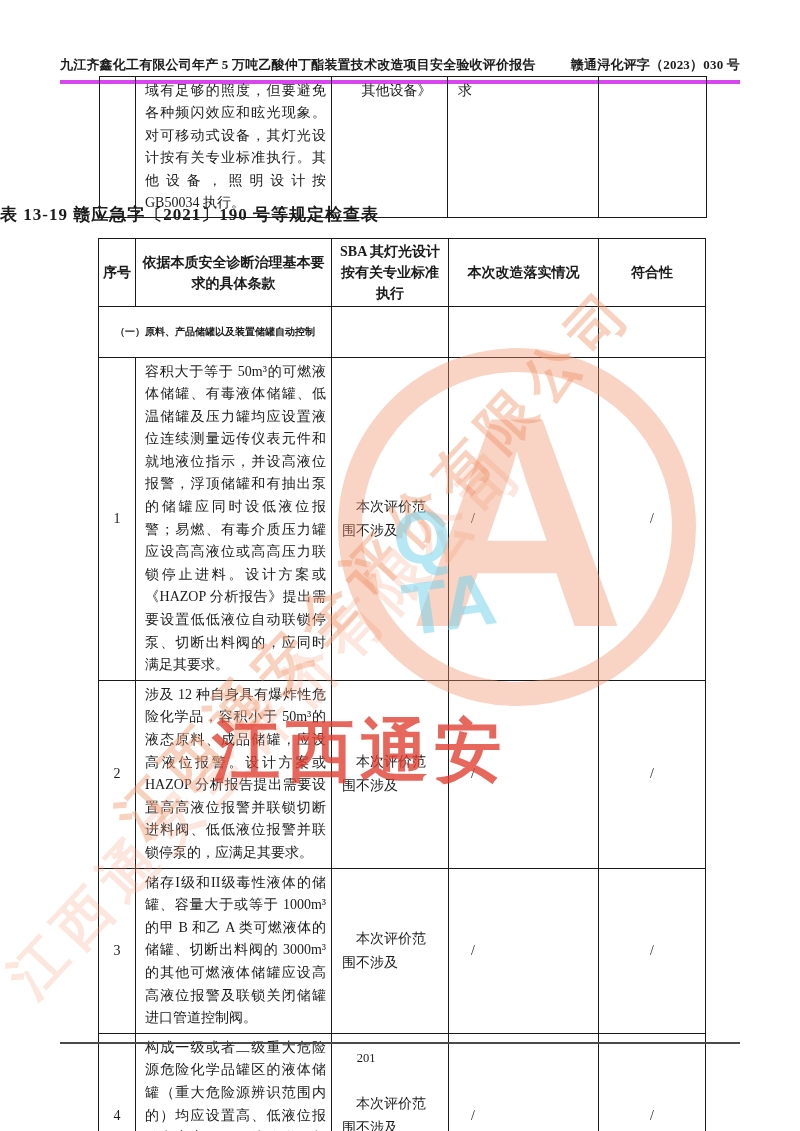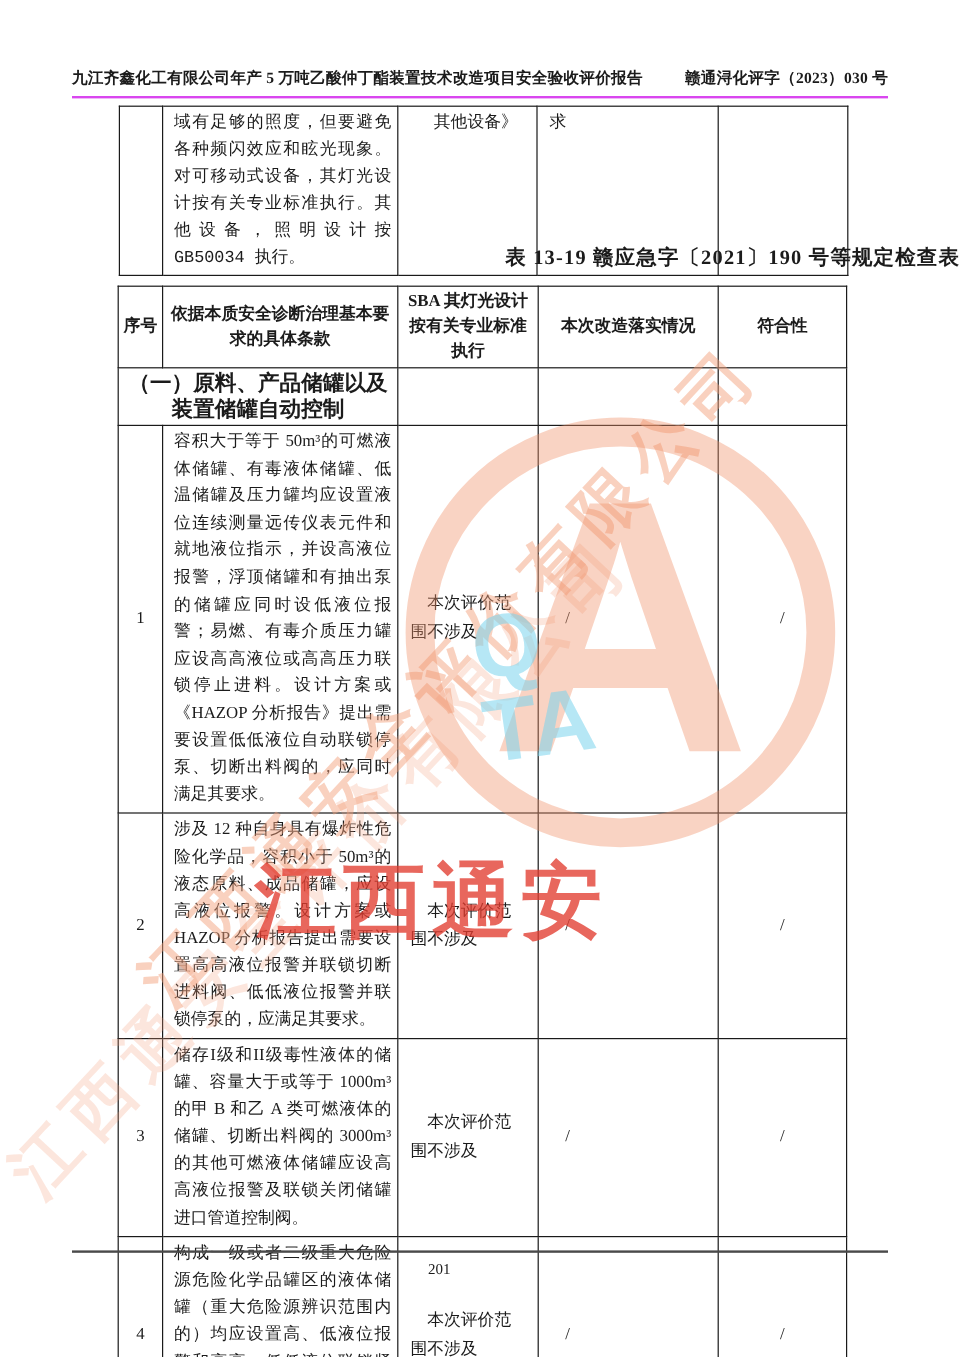--- a/index.html
+++ b/index.html
@@ -8,50 +8,50 @@
     position:relative; width:800px; height:1131px; margin:0 auto;
     background:#ffffff; overflow:hidden;
     font-family:"Liberation Serif","DejaVu Serif",serif; color:#1b1b1b;
   }
 
   
   .doc-header {
     position:absolute; top:56px; left:60px; width:680px;
     display:flex; justify-content:space-between; align-items:flex-end;
     font-size:13px; font-weight:bold; letter-spacing:0.2px;
-    border-bottom:2px solid #d946ef; padding-bottom:6px; white-space:nowrap;
+    border-bottom:4px solid #d946ef; padding-bottom:6px; white-space:nowrap;
   }
 
   
   table { border-collapse:collapse; table-layout:fixed; }
   td, th { border:1px solid #1a1a1a; font-weight:normal; overflow:hidden; }
 
-  .top-table { position:absolute; top:88px; left:99px; width:607px;font-family:Liberation Mono, monospace; }
+  .top-table { position:absolute; top:76px; left:99px; width:607px; }
   .top-table td { vertical-align:top; padding:3px 5px; font-size:14px; line-height:22.4px; }
   .top-table .cell-clause { text-align:justify; padding-left:9px; }
   .top-table .cell-before { text-align:center; }
   .top-table .cell-impl   { text-align:left; padding-left:10px; }
   .top-table tr { height:112px; }
 
   .tbl-title {
-    position:absolute; top:203px; left:0; width:800px; text-align:right;
+    position:absolute; top:203px; left:0; width:800px; text-align:left;
     font-size:17px; font-weight:bold; letter-spacing:1px;
   }
 
   .main-table { position:absolute; top:238px; left:98px; width:607px; }
   .main-table td { font-size:14px; }
   .row-head td {
     font-weight:bold; text-align:center; vertical-align:middle;
     line-height:21px; padding:2px 4px;
   }
   .row-head { height:67px; }
   .row-section { height:45px; }
   .row-section td.sec {
     font-weight:bold; text-align:center; vertical-align:middle; line-height:21.5px;
-    padding:2px 4px; font-size:18px;margin-top:40px;
+    padding:14px 4px; font-size:10px;margin-top:40px;
   }
   .cell-no { text-align:center; vertical-align:middle; }
   .cell-clause {
     text-align:justify; vertical-align:top; padding:3px 5px 3px 9px; line-height:22.6px;
   }
   .cell-before {
     vertical-align:middle; padding:2px 14px 2px 10px; line-height:24px; text-indent:1em;
   }
   .cell-impl { vertical-align:middle; padding-left:22px; }
   .cell-conf { text-align:center; vertical-align:middle; }

